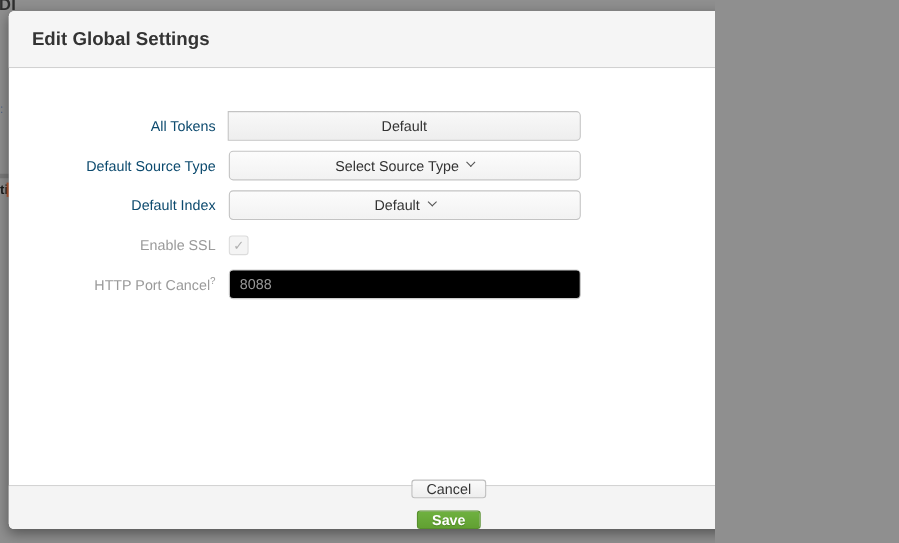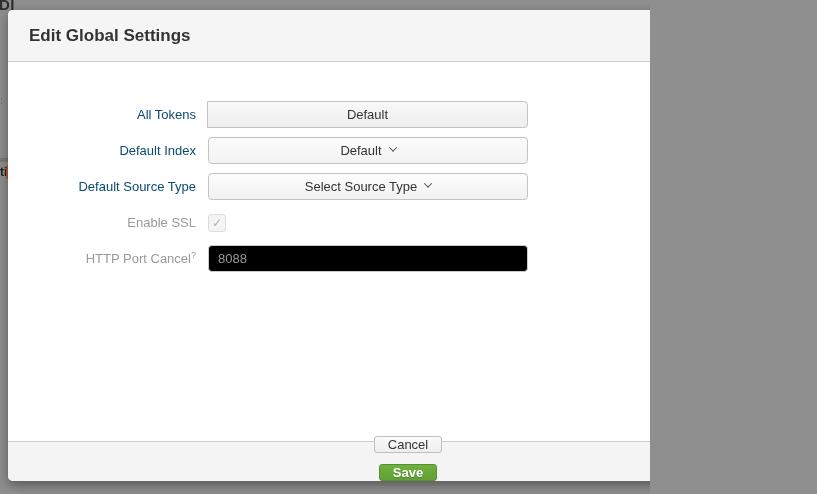--- a/index.html
+++ b/index.html
@@ -126,31 +126,31 @@
     <div class="modal-body">
 
       <div class="row">
         <label>All Tokens</label>
         <div class="segmented">
           <button class="seg">Default</button>
         </div>
       </div>
 
       <div class="row">
-        <label>Default Index</label>
+        <label>Default Source Type</label>
         <button class="dropdown">
-          <span>Default</span>
+          <span>Select Source Type</span>
           <span class="chev"></span>
         </button>
       </div>
 
       <div class="row">
-        <label>Default Source Type</label>
+        <label>Default Index</label>
         <button class="dropdown">
-          <span>Select Source Type</span>
+          <span>Default</span>
           <span class="chev"></span>
         </button>
       </div>
 
       <div class="row">
         <label class="dis">Enable SSL</label>
         <span class="checkbox">
           <span class="check">✓</span>
         </span>
       </div>

